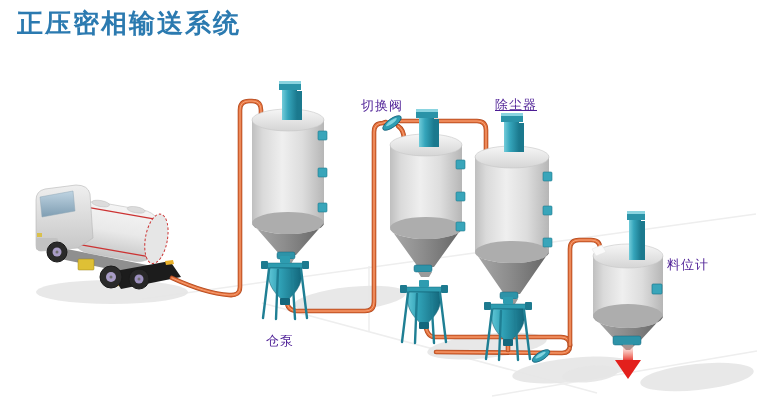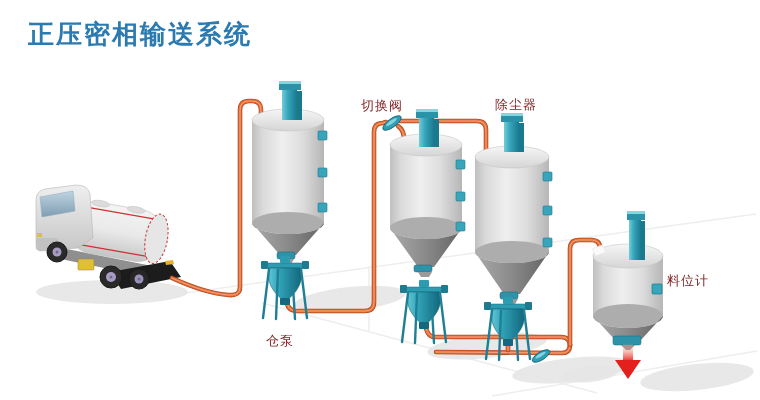--- a/index.html
+++ b/index.html
@@ -1,24 +1,24 @@
 <!DOCTYPE html>
 <html><head>
 <meta charset="utf-8">
 <style>
   html,body{margin:0;padding:0;background:#fff;}
   .stage{position:relative;width:760px;height:400px;background:#fff;overflow:hidden;
          font-family:"Liberation Serif","DejaVu Serif",serif;}
-  .title{position:absolute;left:17px;top:6px;margin:11px;font-size:26px;font-weight:bold;
+  .title{position:absolute;left:17px;top:6px;margin:0;font-size:26px;font-weight:bold;
          color:#2B7AB0;letter-spacing:2px;white-space:nowrap;}
-  .lbl{position:absolute;font-size:13px;color:#7f1d1d;white-space:nowrap;letter-spacing:1px;}
+  .lbl{position:absolute;font-size:13px;color:#4c1d95;white-space:nowrap;letter-spacing:1px;}
   #lbl-switch{left:361px;top:97px;}
-  #lbl-dust{left:495px;top:96px;}
+  #lbl-dust{left:495px;top:96px;text-decoration:underline;}
   #lbl-pump{left:266px;top:332px;}
-  #lbl-level{left:667px;top:272px;}
+  #lbl-level{left:667px;top:256px;}
   svg.diagram{position:absolute;left:0;top:0;}
   .p-out{stroke:#B24A20;stroke-width:4.6;fill:none;stroke-linejoin:round;stroke-linecap:round;}
   .p-mid{stroke:#E4703A;stroke-width:3;fill:none;stroke-linejoin:round;stroke-linecap:round;}
   .p-in{stroke:#F6A178;stroke-width:1;fill:none;stroke-linejoin:round;stroke-linecap:round;}
   .floorline{stroke:#EEEEEE;stroke-width:1.5;fill:none;}
   .bracket{fill:#39A5BA;stroke:#1B798E;stroke-width:0.6;}
   .shadow{fill:#E5E5E5;opacity:0.9;}
 </style>
 </head>
 <body>

